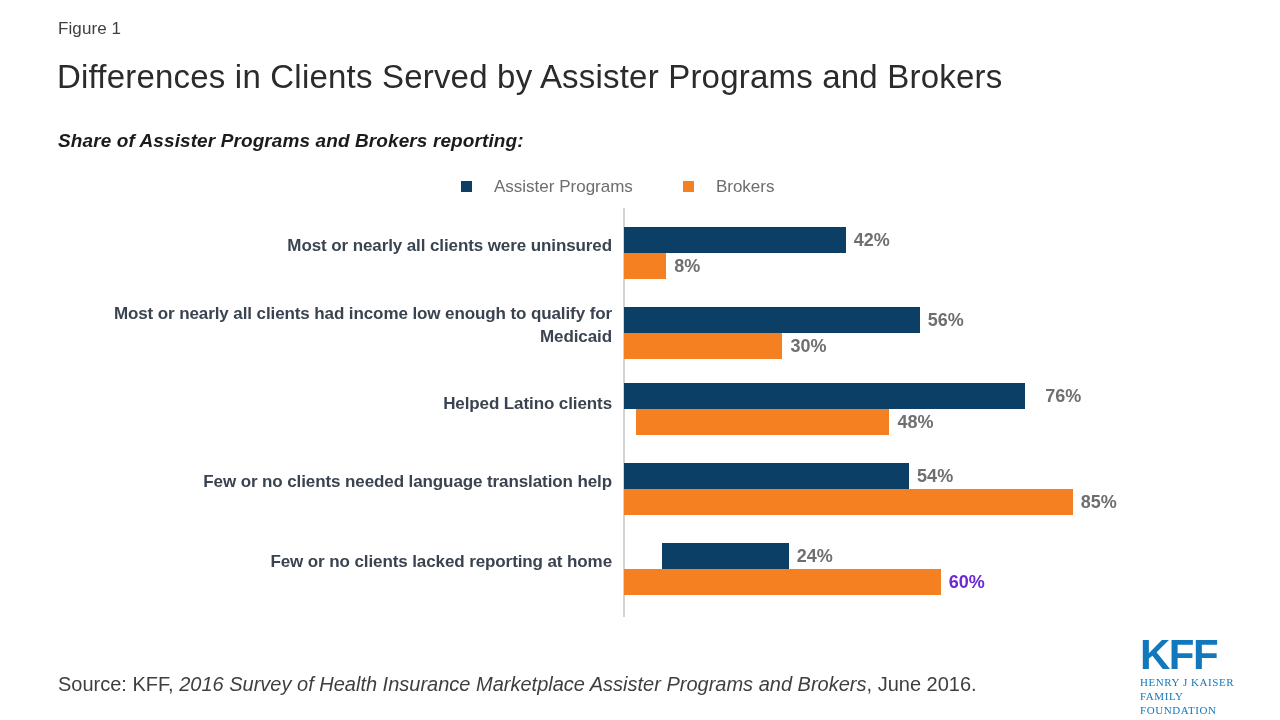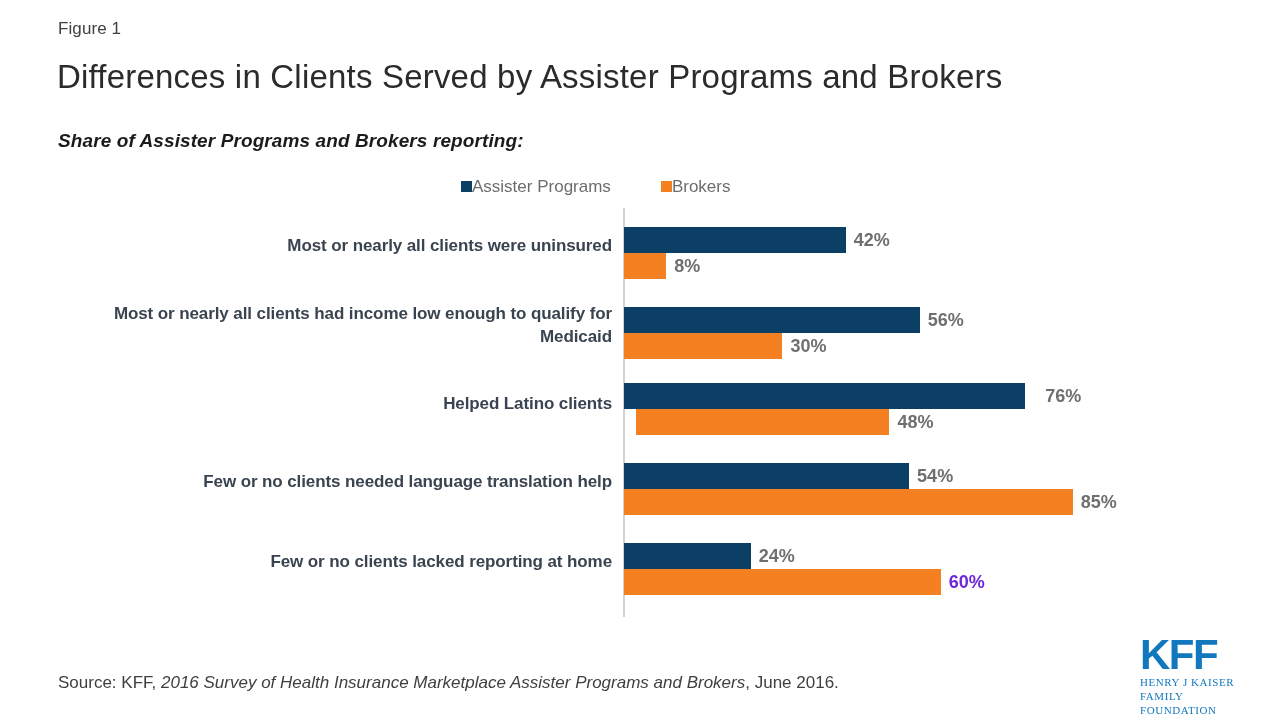--- a/index.html
+++ b/index.html
@@ -50,21 +50,21 @@
     position: absolute;
     left: 455px;
     top: 178px;
     display: flex;
     align-items: center;
     gap: 44px;
   }
   .legend-item {
     display: flex;
     align-items: center;
-    gap: 0;
+    gap: 22px;
     padding-left: 6px;
   }
   .legend-swatch {
     width: 11px;
     height: 11px;
     display: inline-block;
   }
   .legend-text {
     font-size: 17px;
     color: #6d6d6d;
@@ -121,21 +121,21 @@
     margin-left: 8px;
     white-space: nowrap;
     line-height: 1;
   }
 
   
   #source-note {
     position: absolute;
     left: 58px;
     top: 673px;
-    font-size: 17px;
+    font-size: 20px;
     color: #3f3f3f;
     white-space: nowrap;
   }
   #source-note em {
     font-style: italic;
   }
 
   
   #kff-logo {
     position: absolute;
@@ -219,21 +219,21 @@
           <span class="bar" style="width: 285.12px; background: rgb(12, 63, 101);"></span>
           <span class="bar-value" style="color: rgb(111, 111, 111);">54%</span>
         </div>
         <div class="bar-row" style="top: 281px;">
           <span class="bar" style="width: 448.8px; background: rgb(244, 128, 33);"></span>
           <span class="bar-value" style="color: rgb(111, 111, 111);">85%</span>
         </div>
       </div>
       <div class="cat-group" style="top: 0px;">
         <div class="cat-label" style="top: 343px;">Few or no clients lacked reporting at home</div>
-        <div class="bar-row" style="top: 335px;">
+        <div class="bar-row" style="top: 335px; padding-left: 38px;">
           <span class="bar" style="width: 126.72px; background: rgb(12, 63, 101);"></span>
           <span class="bar-value" style="color: rgb(111, 111, 111);">24%</span>
         </div>
         <div class="bar-row" style="top: 361px;">
           <span class="bar" style="width: 316.8px; background: rgb(244, 128, 33);"></span>
           <span class="bar-value" style="color: #6d28d9;">60%</span>
         </div>
       </div>
     </div>
 </div>

